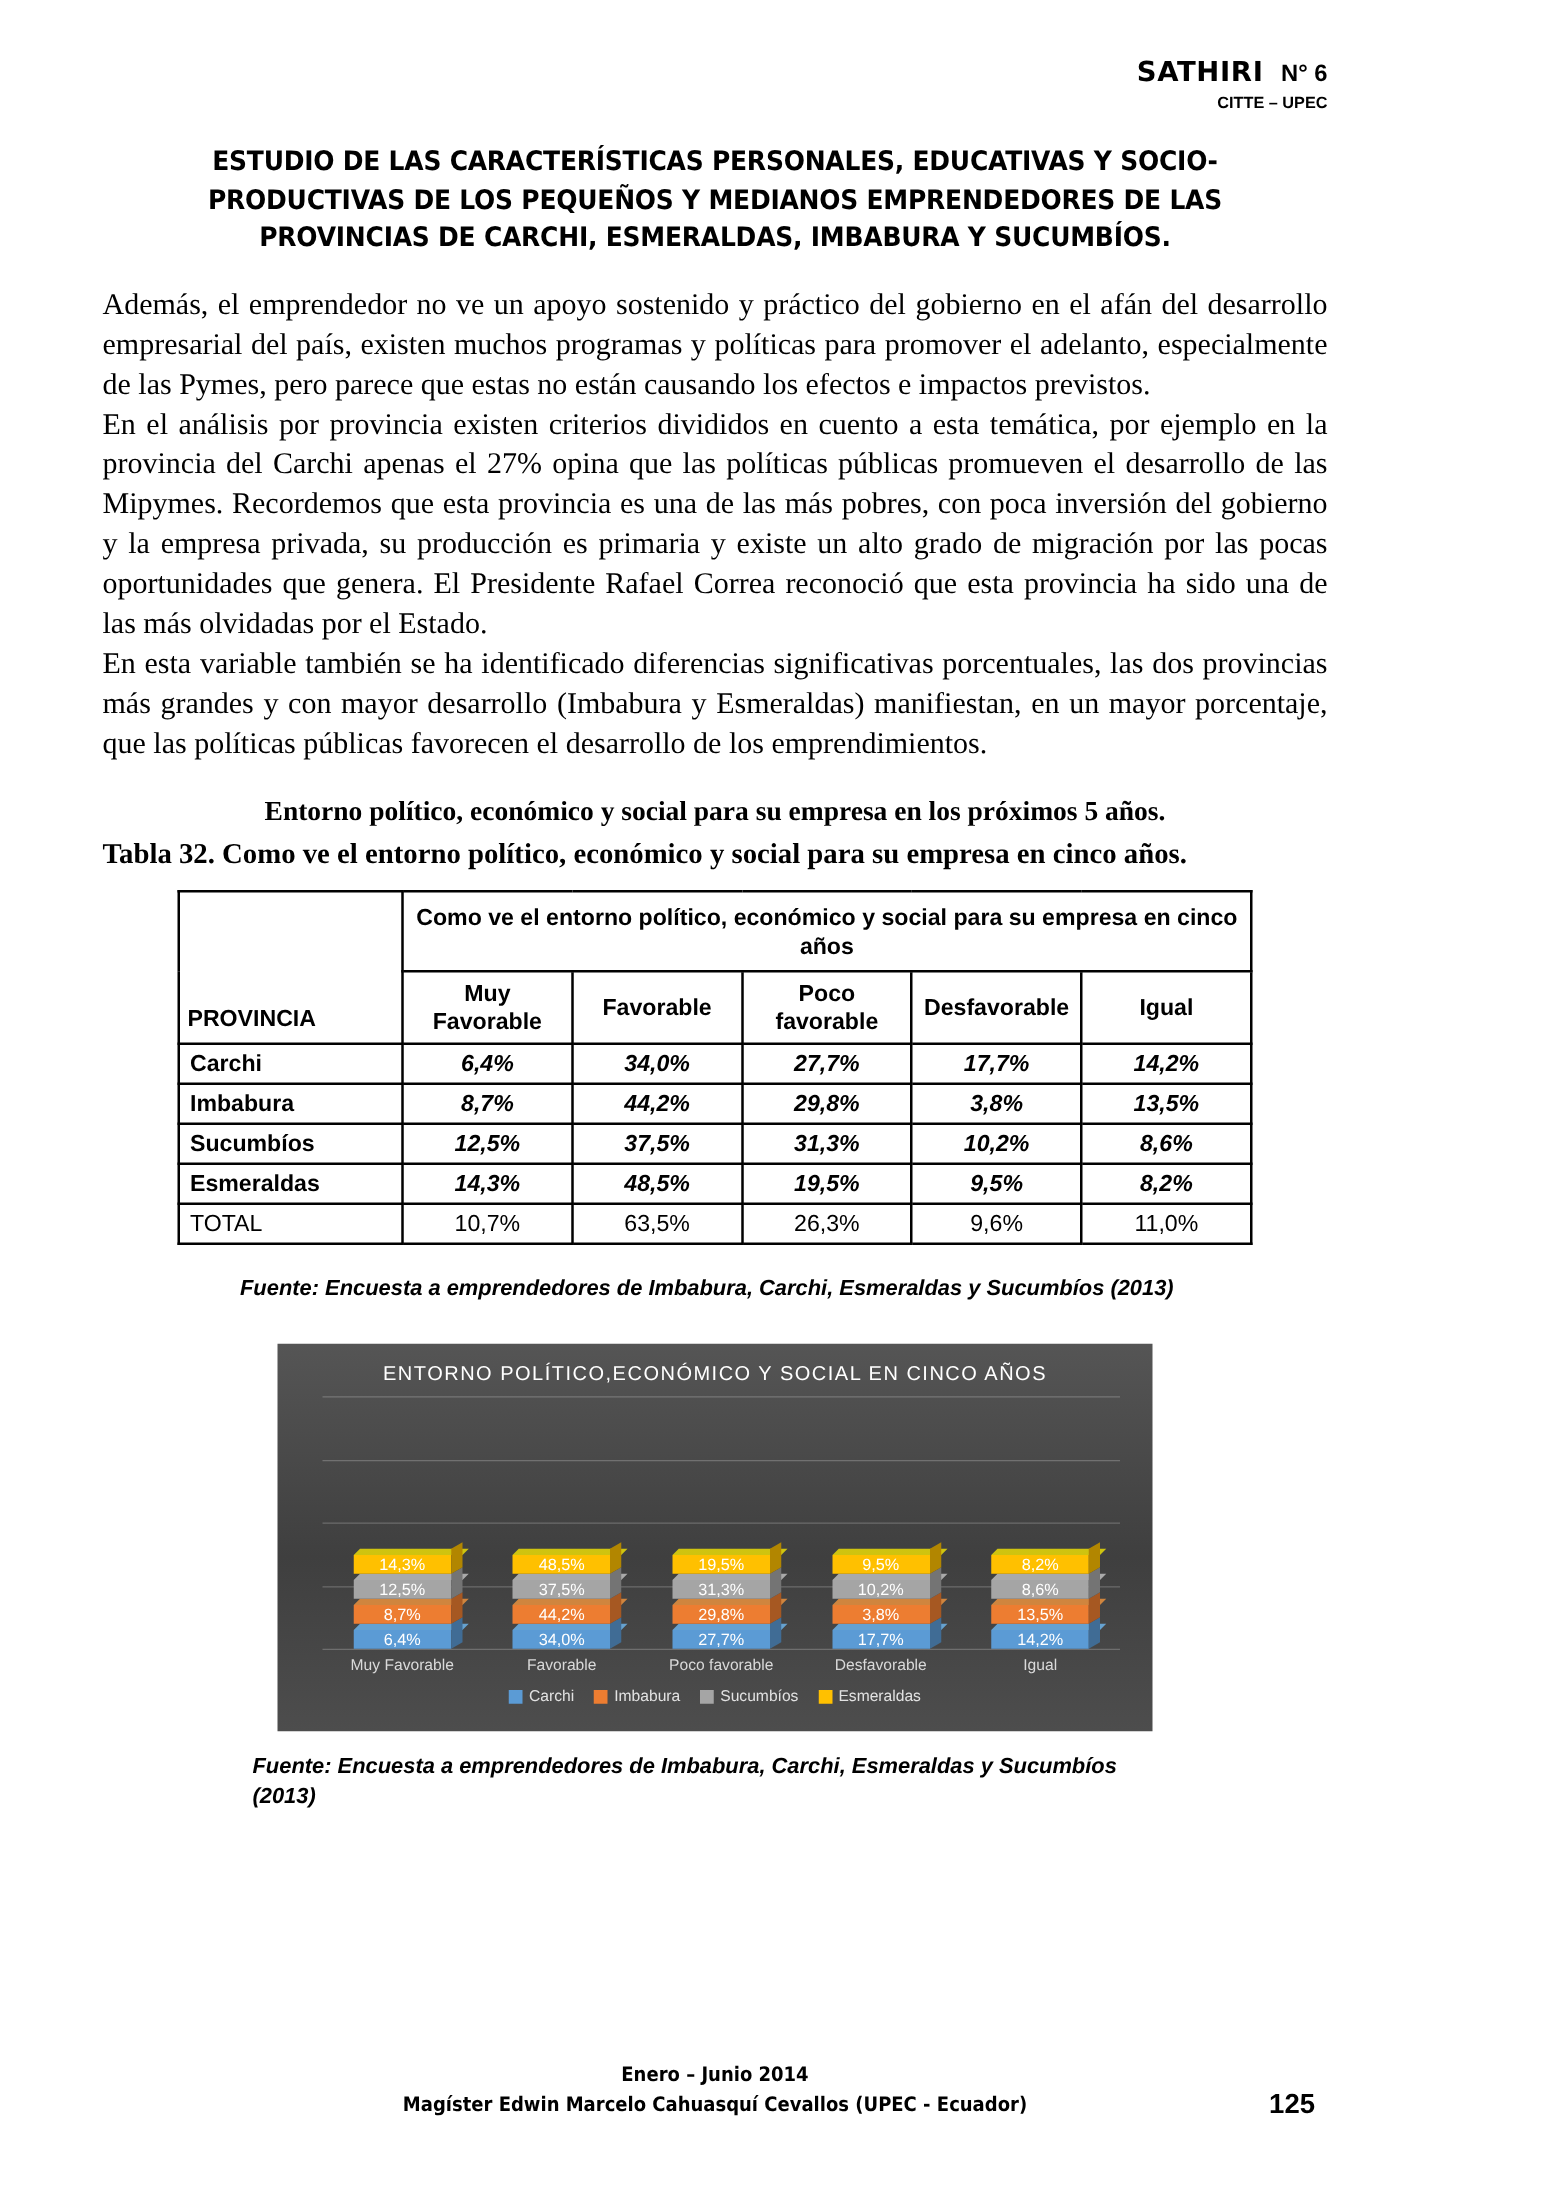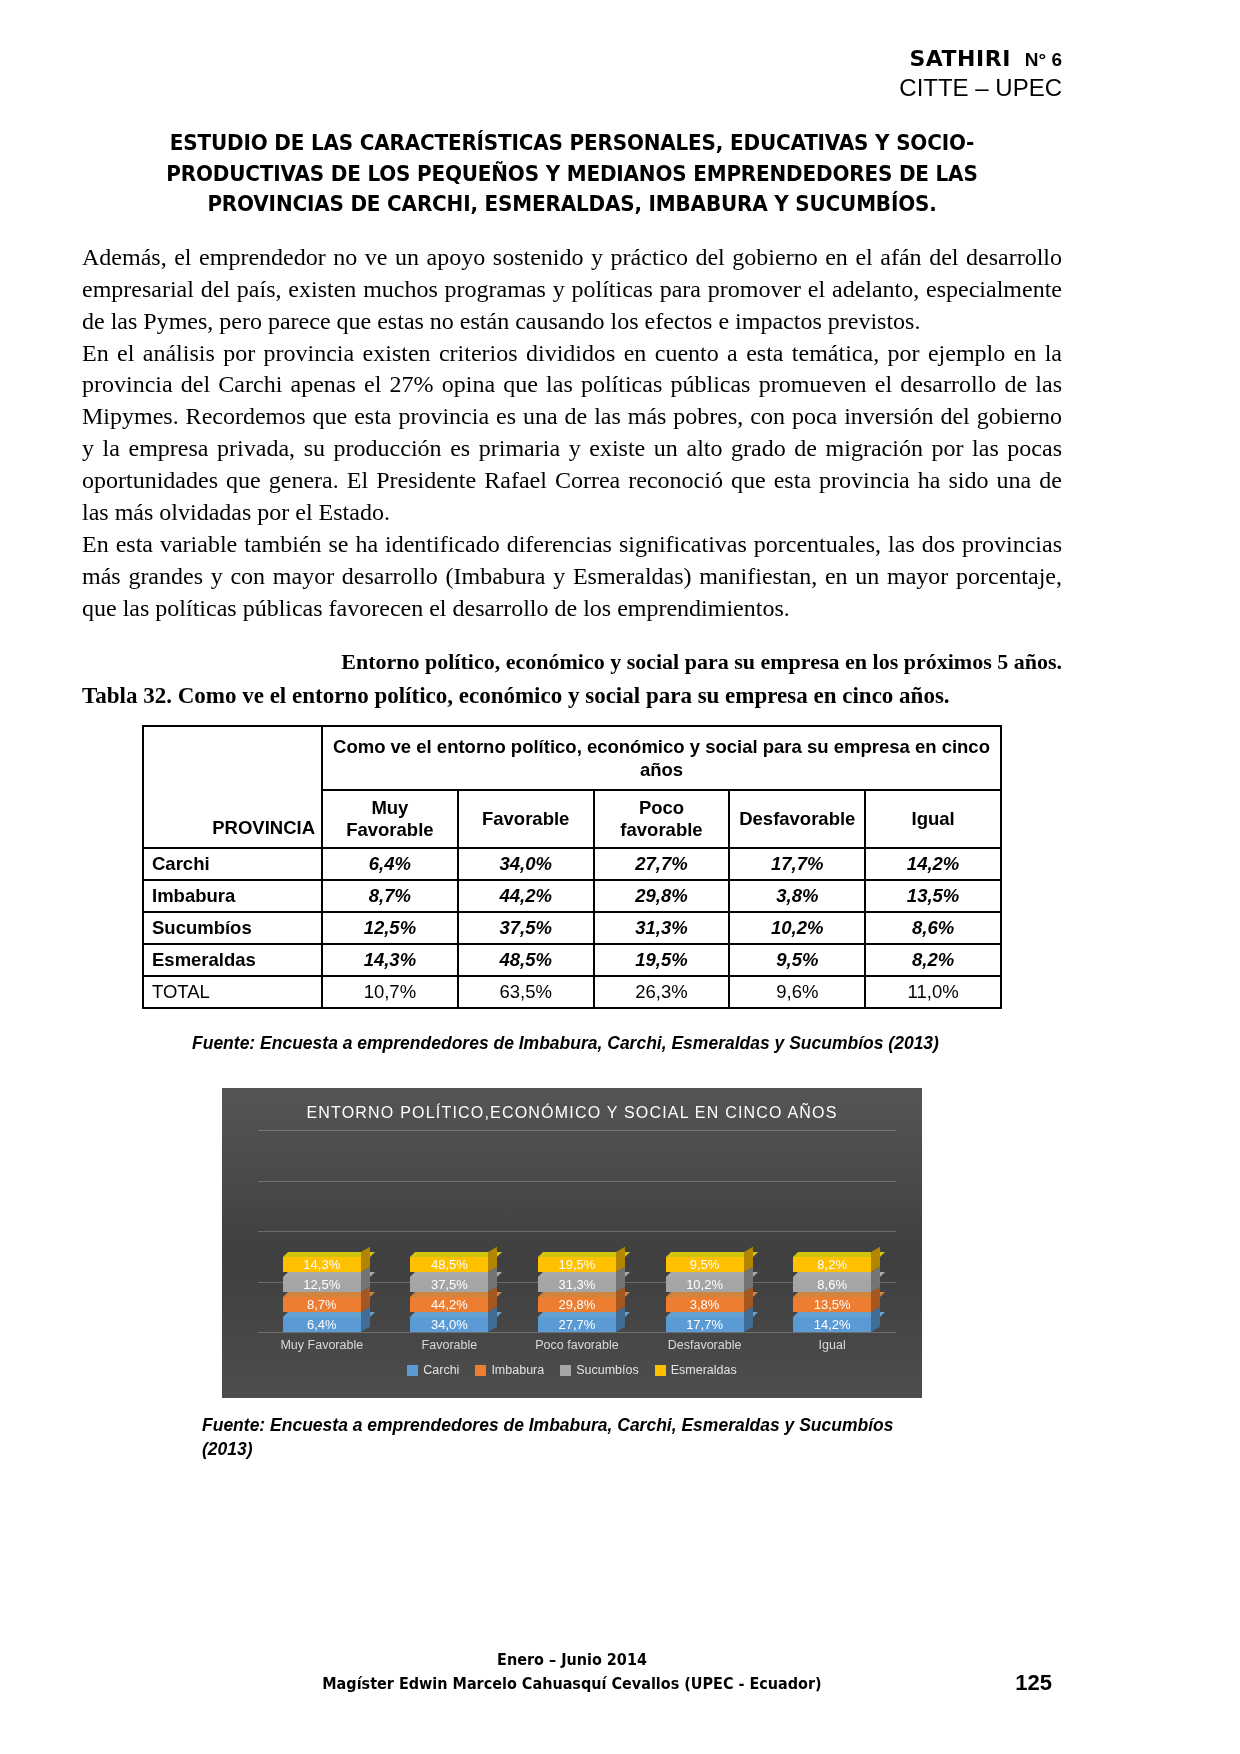--- a/index.html
+++ b/index.html
@@ -37,22 +37,22 @@
   }
   .header .issue {
     font-family: "Liberation Sans", sans-serif;
     font-weight: bold;
     font-size: 19px;
     margin-left: 14px;
     display: inline-block;
   }
   .header .affil {
     font-family: "Liberation Sans", sans-serif;
-    font-weight: normal;
-    font-size: 24px;
+    font-weight: bold;
+    font-size: 13px;
     margin-top: 2px;
   }
 
   
   .doc-title {
     margin: 26px 36px 0 36px;
     text-align: center;
     font-family: "DejaVu Sans", sans-serif;
     font-weight: bold;
     font-size: 21.5px;
@@ -68,21 +68,21 @@
     line-height: 1.33;
     text-align: justify;
   }
   .body-text p {
     margin: 0;
     text-indent: 0;
   }
 
   
   .sub-head {
-    text-align: right;
+    text-align: center;
     font-weight: bold;
     font-size: 22px;
     margin-top: 24px;
   }
   .table-caption {
     font-weight: bold;
     font-size: 23px;
     margin-top: 8px;
   }
 
@@ -95,21 +95,21 @@
     table-layout: fixed;
   }
   table.data td, table.data th {
     border: 2px solid #000;
     padding: 4px 6px;
     font-size: 18.5px;
   }
   .hdr-prov {
     font-weight: bold;
     font-size: 18.5px;
-    text-align: right;
+    text-align: left;
     vertical-align: bottom;
     padding-bottom: 8px !important;
     width: 165px;
     margin-left: 20px;
   }
   .hdr-span {
     font-weight: bold;
     text-align: center;
     font-size: 19px;
     line-height: 1.25;

